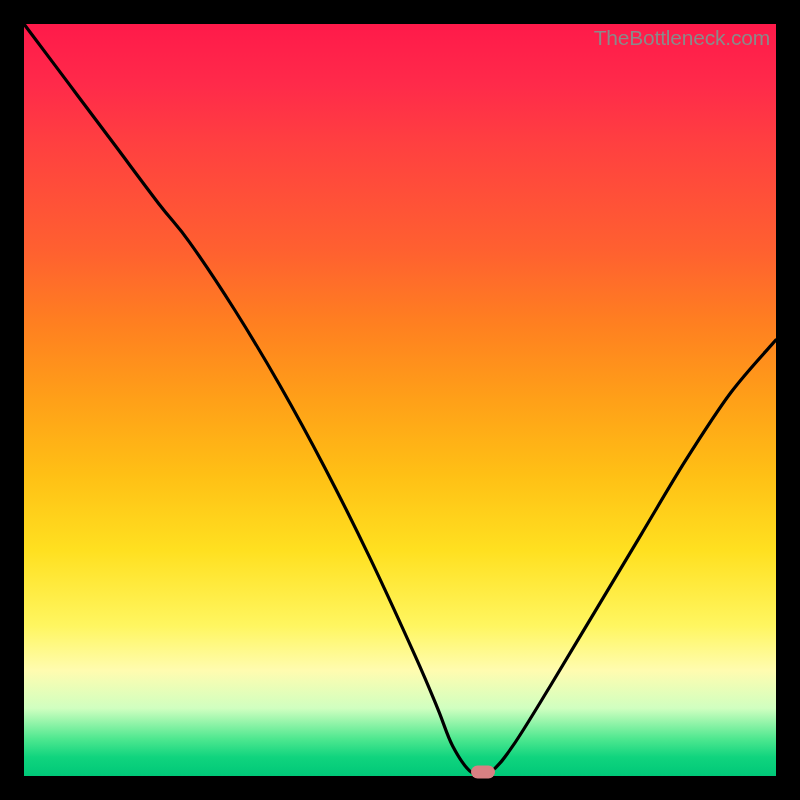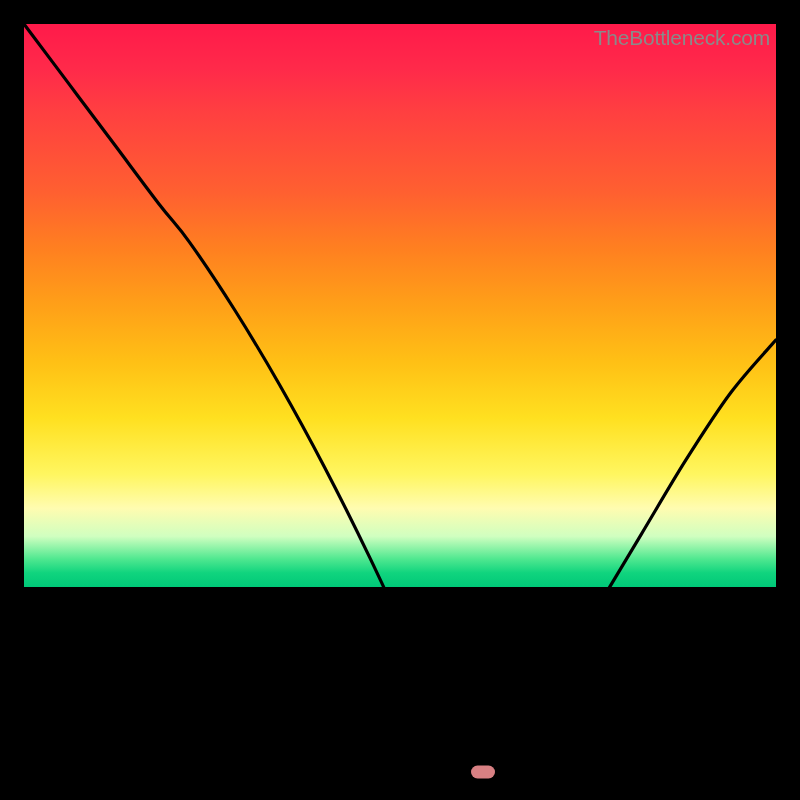--- a/index.html
+++ b/index.html
@@ -8,21 +8,21 @@
     position: relative;
     width: 800px;
     height: 800px;
     background: #000;
   }
   .plot-area {
     position: absolute;
     left: 24px;
     top: 24px;
     width: 752px;
-    height: 563px;
+    height: 752px;
     background: linear-gradient(to bottom,
       #ff1a4a 0%,
       #ff2a4a 8%,
       #ff4040 16%,
       #ff6030 30%,
       #ff8020 40%,
       #ffa018 50%,
       #ffc015 60%,
       #ffe020 70%,
       #fff660 80%,

